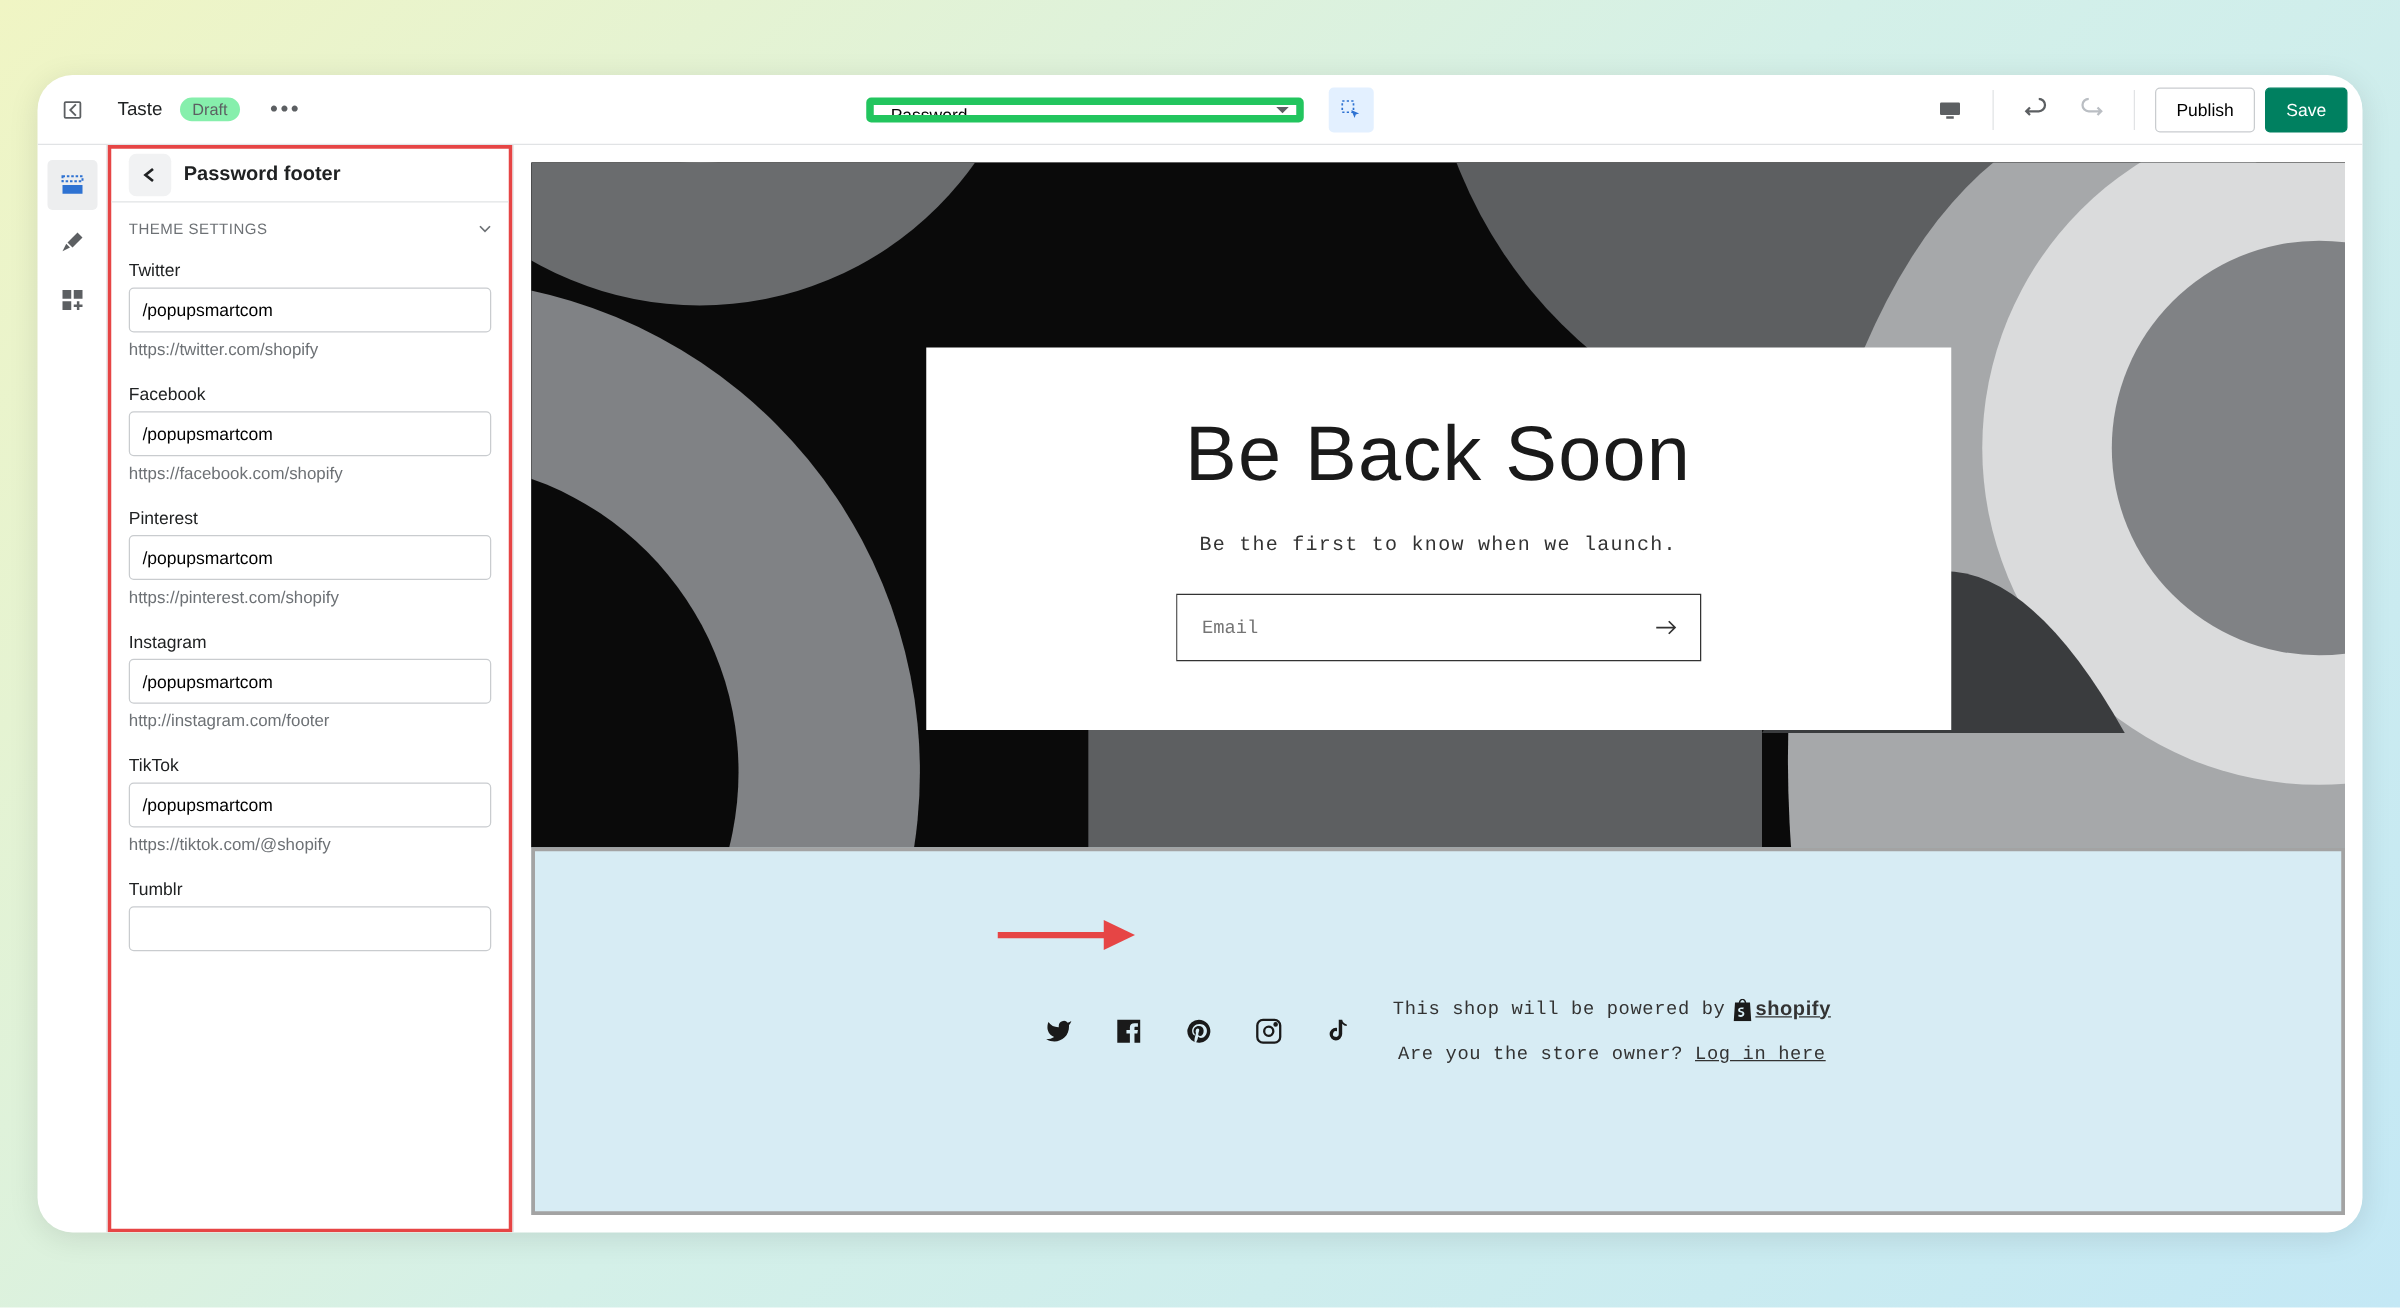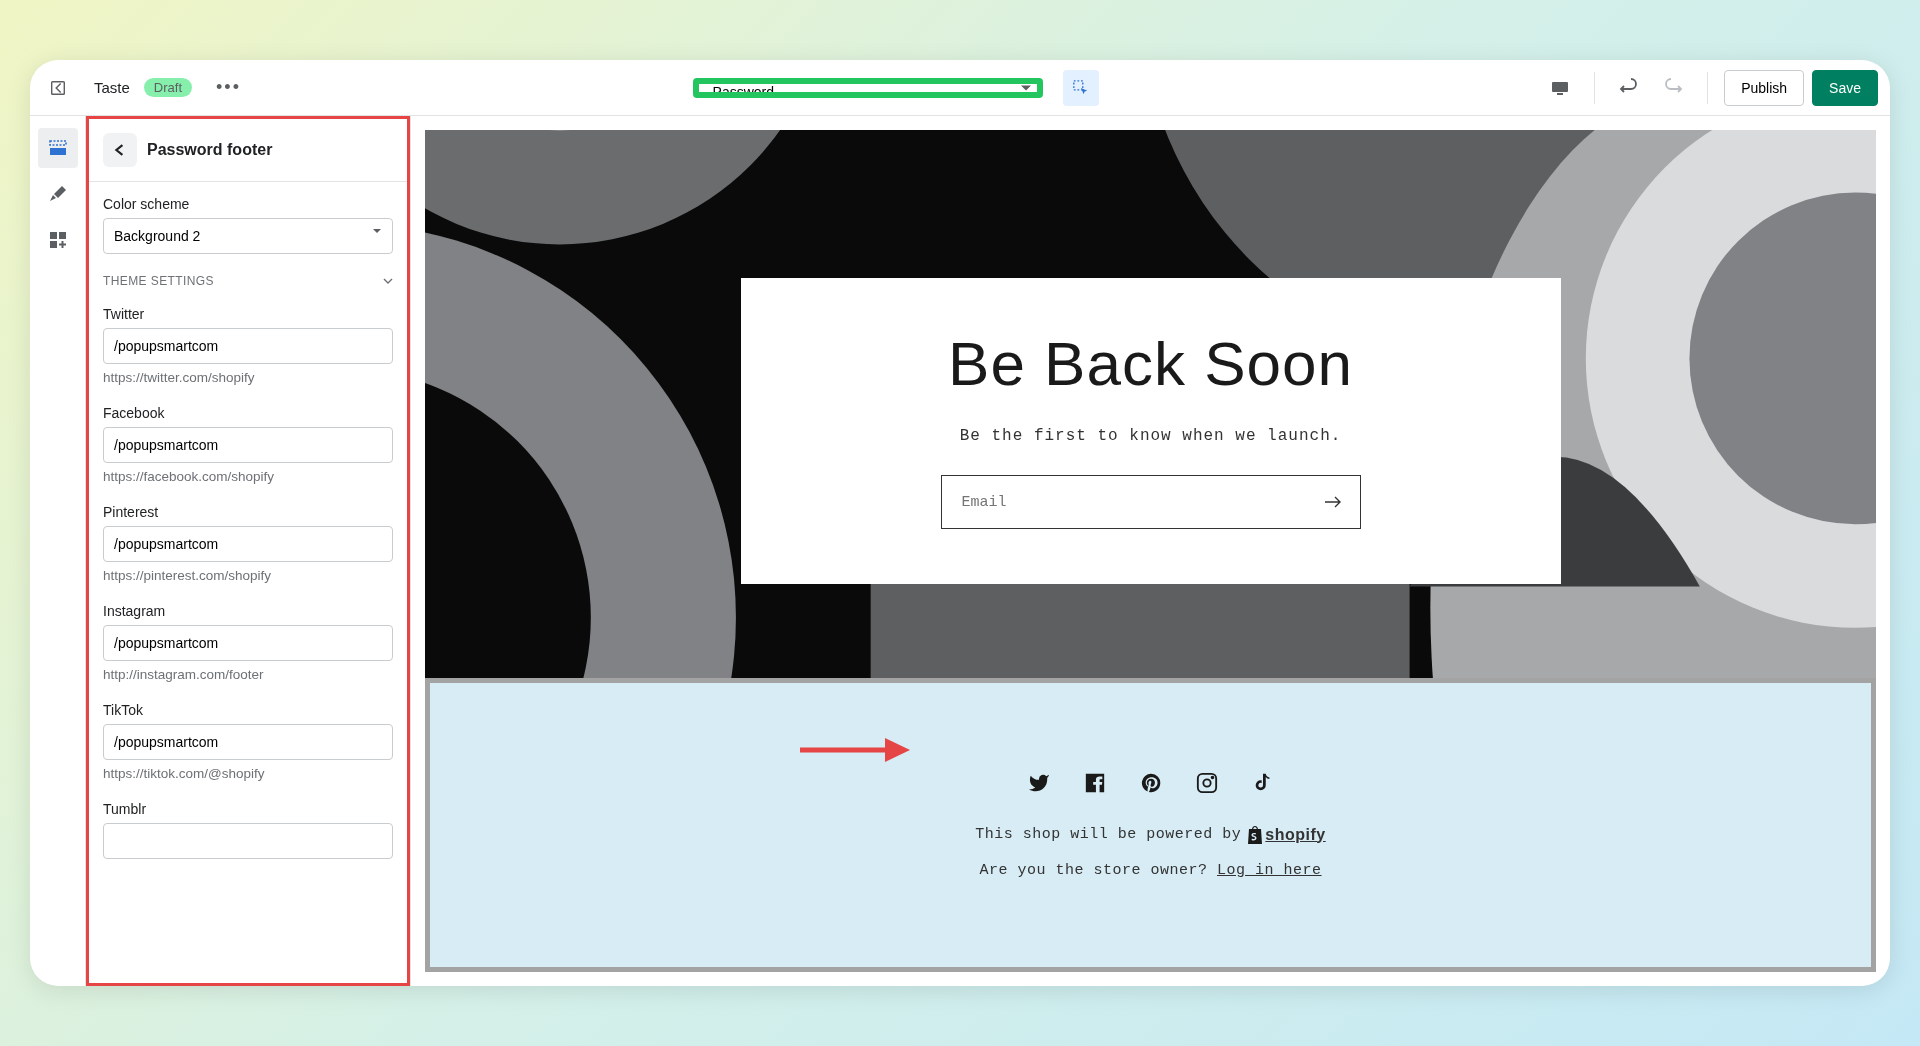--- a/index.html
+++ b/index.html
@@ -146,21 +146,21 @@
 }
 .settings-panel-inner {
   border: 3px solid #e64545;
   height: 100%;
   min-height: 100%;
   padding-bottom: 20px;
 }
 .panel-header {
   display: flex;
   align-items: center;
-  padding: 14px 14px;
+  padding: 4px 14px;
   border-bottom: 1px solid #e1e3e5;
   gap: 10px;
 }
 .back-btn {
   width: 34px; height: 34px;
   background: #f1f2f3;
   border-radius: 6px;
   display: flex; align-items: center; justify-content: center;
   cursor: pointer;
 }
@@ -287,23 +287,23 @@
 .email-submit {
   width: 54px;
   display: flex; align-items: center; justify-content: center;
   cursor: pointer;
   background: none;
   border: none;
 }
 .footer-section {
   flex: 1;
   background: #d7ecf4;
-  border: 5px solid #a3a3a3;
-  display: flex;
-  flex-direction: column;
+  border: 3px solid #a3a3a3;
+  display: flex;
+  flex-direction: row;
   align-items: center;
   justify-content: center;
   gap: 32px;
   padding: 40px;
   position: relative;
 }
 .arrow-annotation {
   position: absolute;
   left: 370px;
   top: 52px;
@@ -422,28 +422,20 @@
       <div class="settings-panel-inner">
         <div class="panel-header">
           <div class="back-btn">
             <svg width="12" height="12" viewBox="0 0 10 10" fill="none" stroke="#202223" stroke-width="1.8">
                 <path d="M7 1L2 5l5 4"></path>
               </svg>
           </div>
           <span class="panel-title">Password footer</span>
         </div>
 
-        <div class="field-group">
-          <label class="field-label">Color scheme</label>
-          <div class="select-wrap">
-            <select class="select-field">
-              <option>Background 2</option>
-            </select>
-          </div>
-        </div>
 
         <div class="section-header">
           <span>THEME SETTINGS</span>
           <svg width="10" height="10" viewBox="0 0 10 10" fill="none">
               <path d="M1 3l4 4 4-4" stroke="#6d7175" stroke-width="1.4"></path>
             </svg>
         </div>
 
         <div class="field-group">
           <label class="field-label">Twitter</label>

